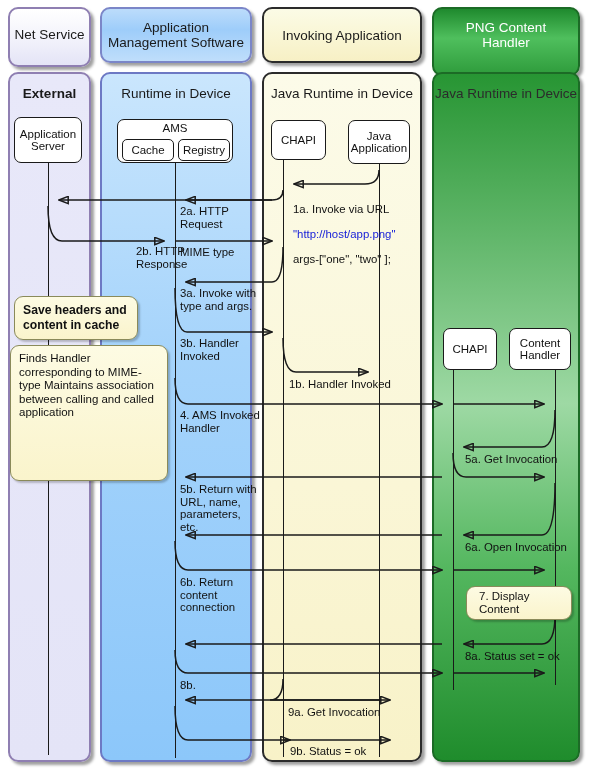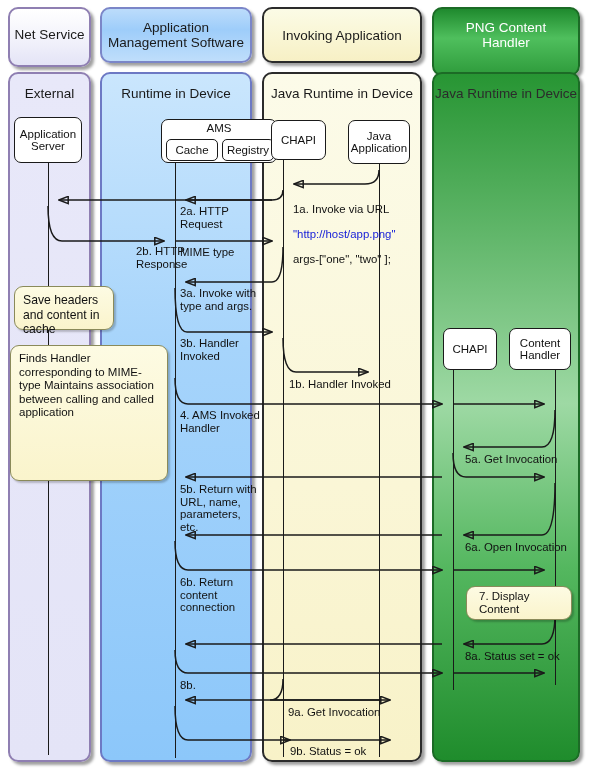--- a/index.html
+++ b/index.html
@@ -48,20 +48,21 @@
     background:linear-gradient(180deg,#1f8a2e 0%,#4fbf5d 45%,#2f9c3c 100%);
     border:2px solid #1c6b26;
     color:#ffffff;
   }
   .hdr-png .panel-label{color:#ffffff;}
 
   
   .col-external{
     background:linear-gradient(180deg,#e8e8f9 0%,#e4e4f7 100%);
     border:2px solid #8f7fb2;
+    font-weight:bold;
   }
   .col-runtime{
     background:linear-gradient(180deg,#cae6fd 0%,#a6d4fb 40%,#8cc7fa 100%);
     border:2px solid #6d79c4;
   }
   .col-javart{
     background:linear-gradient(180deg,#fcfbe9 0%,#faf6d6 60%,#f8f2c8 100%);
     border:2px solid #2b2b2b;
   }
   .col-png{
@@ -96,21 +97,20 @@
   }
 
   
   .ams-outer{
     position:absolute;
     background:#ffffff;
     border:1.8px solid #1a1a1a;
     border-radius:7px;
     box-sizing:border-box;
     z-index:6;
-    margin-left:44px;
   }
   .ams-title{
     position:absolute;left:0;right:0;top:2px;
     text-align:center;font-size:11.5px;color:#111;
   }
   .ams-sub{
     position:absolute;
     background:#ffffff;
     border:1.6px solid #1a1a1a;
     border-radius:5px;
@@ -224,21 +224,21 @@
   <div class="actor" style="left:509px;top:328px;width:62px;height:42px;white-space:pre-line;">Content
 Handler</div>
 
   <div class="lifeline" style="left:48px;top:163px;height:592px;"></div>
   <div class="lifeline" style="left:175px;top:163px;height:595px;"></div>
   <div class="lifeline" style="left:283px;top:160px;height:597px;"></div>
   <div class="lifeline" style="left:379px;top:164px;height:593px;"></div>
   <div class="lifeline" style="left:453px;top:370px;height:320px;"></div>
   <div class="lifeline" style="left:555px;top:370px;height:315px;"></div>
 
-  <div class="note" style="left:14px;top:286px;width:100px;height:44px;">Save headers and
+  <div class="note" style="left:14px;top:296px;width:124px;height:44px;font-weight:bold;">Save headers and
 content in cache</div>
 
   <div class="note small" style="left:10px;top:345px;width:158px;height:136px;">Finds Handler corresponding
 to MIME- type
 Maintains association
 between calling and called
 application</div>
 
   <div class="note small" style="left:466px;top:586px;width:106px;height:34px;display:flex;align-items:center;justify-content:center;padding:12px;">7. Display Content</div>
 

